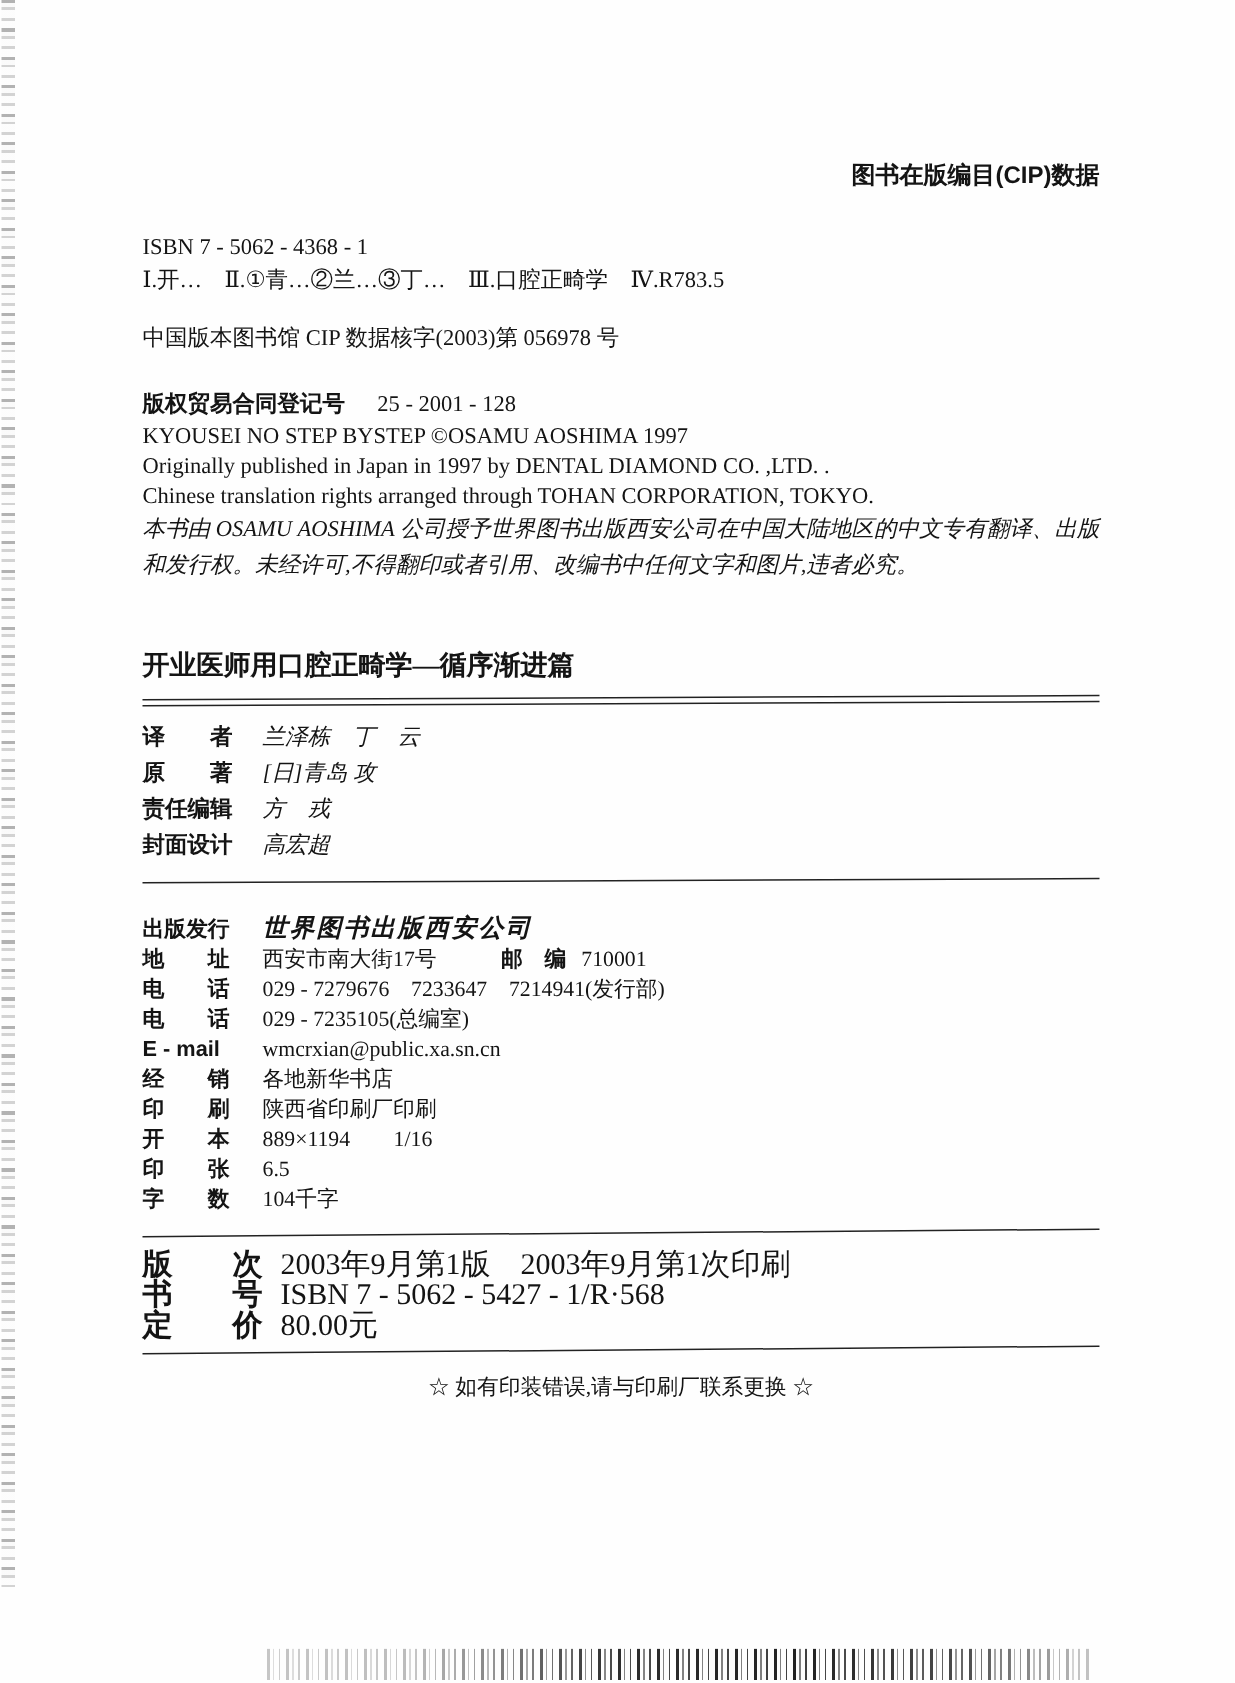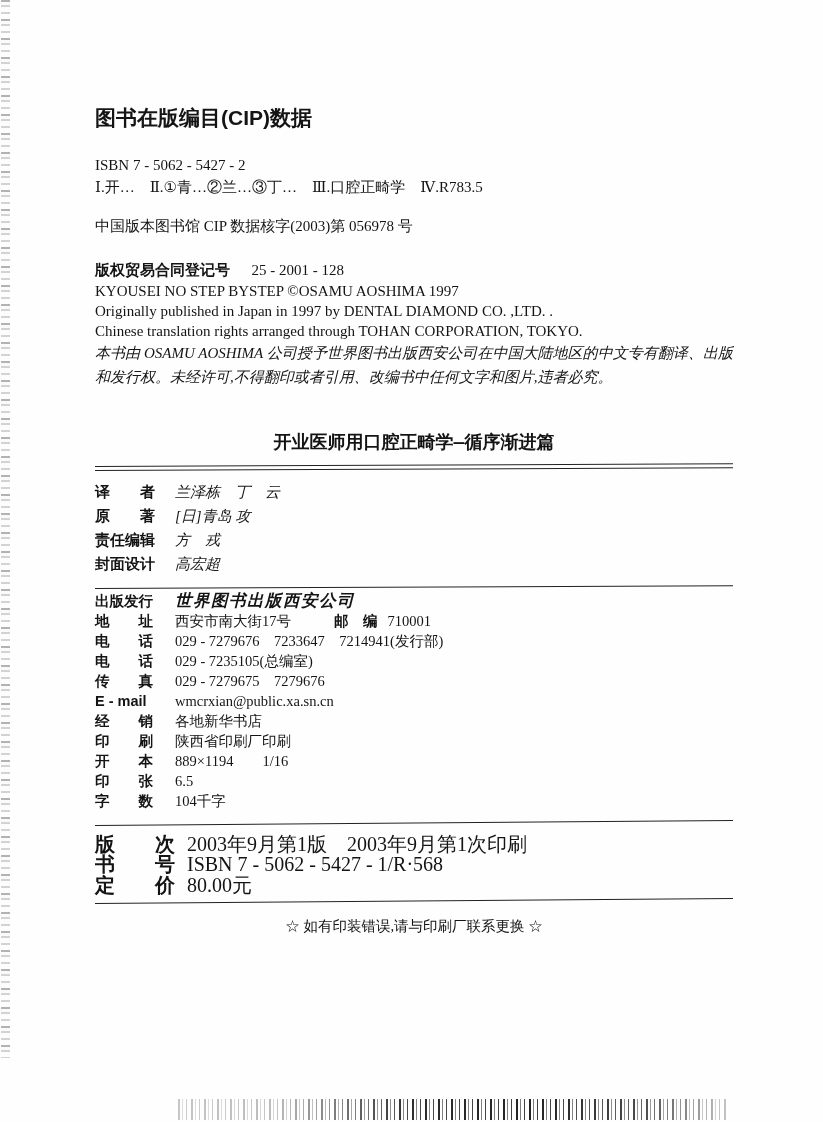--- a/index.html
+++ b/index.html
@@ -28,41 +28,41 @@
       rgba(20,20,20,.55) 4px 5px, rgba(0,0,0,0) 5px 8px,
       rgba(0,0,0,.75) 8px 9px, rgba(0,0,0,0) 9px 13px);
     -webkit-mask-image:linear-gradient(90deg, rgba(0,0,0,.25) 0, rgba(0,0,0,.3) 18%, rgba(0,0,0,.95) 42%, rgba(0,0,0,1) 65%, rgba(0,0,0,.8) 85%, rgba(0,0,0,.25) 100%);
     mask-image:linear-gradient(90deg, rgba(0,0,0,.25) 0, rgba(0,0,0,.3) 18%, rgba(0,0,0,.95) 42%, rgba(0,0,0,1) 65%, rgba(0,0,0,.8) 85%, rgba(0,0,0,.25) 100%);
   }
   .content{
     position:absolute;left:95px;top:108px;width:638px;
     font-size:15px;line-height:22px;
   }
   .bold{font-weight:bold;font-family:"Liberation Sans","DejaVu Sans",sans-serif;}
-  .cip-header{font-size:21px;line-height:20px;margin:0 0 26px 0;}
+  .cip-header{font-size:16px;line-height:20px;margin:0 0 26px 0;text-align:right;}
   .cip-desc{margin:0 0 16px 0;line-height:25px;}
   .isbn-line{margin:0;line-height:22px;}
   .class-line{margin:0 0 17px 0;line-height:22px;}
   .cip-record{margin:0 0 22px 0;line-height:22px;}
   .reg-line{margin:0;line-height:21px;}
   .cr-line{margin:0;line-height:20px;}
   .notice{margin:0;line-height:24px;font-style:italic;font-weight:400;text-align:justify;}
   .title{
     font-size:18px;line-height:24px;font-weight:bold;margin:42px 0 0 0;
-    text-align:center;font-family:Liberation Mono, monospace;
+    font-family:Liberation Serif, serif;
   }
   .rule{border:0;border-top:1.6px solid #222;margin:0;}
   .rule.dbl{border-bottom:1.3px solid #222;height:2.5px;}
   .r-skew1{transform:rotate(-0.25deg);transform-origin:left center;}
   .r-skew2{transform:rotate(-0.45deg);transform-origin:left center;}
   .rule-title{margin-top:11px;}
   .credits{margin-top:9px;}
   .credits .info-row{line-height:24px;}
   .rule-credits{margin-top:12px;}
-  .publishing{margin-top:2px;}
+  .publishing{margin-top:20px;}
   .publishing .info-row{line-height:20px;font-size:14.5px;}
   .rule-pub{margin-top:14px;}
   .edition{margin-top:8px;}
   .edition .info-row{line-height:20.5px;font-size:20px;}
   .rule-ed{margin-top:8px;}
   .info-row{white-space:nowrap;}
   .row-label{
     display:inline-block;min-width:68px;margin-right:12px;
     font-weight:bold;font-family:"Liberation Sans","DejaVu Sans",sans-serif;
   }
@@ -80,21 +80,21 @@
 <body>
 
 <div class="page">
   <div class="left-edge"></div>
 
   <div class="content">
 
     <p class="cip-header bold">图书在版编目(CIP)数据</p>
 
 
-    <p class="isbn-line">ISBN 7 - 5062 - 5427 - 2</p>
+    <p class="isbn-line">ISBN 7 - 5062 - 4368 - 1</p>
     <p class="class-line">Ⅰ.开…　Ⅱ.①青…②兰…③丁…　Ⅲ.口腔正畸学　Ⅳ.R783.5</p>
     <p class="cip-record">中国版本图书馆 CIP 数据核字(2003)第 056978 号</p>
 
     <p class="reg-line">
       <span class="bold">版权贸易合同登记号</span>
       <span style="display:inline-block;width:14px;"></span>
       <span>25 - 2001 - 128</span>
     </p>
     <p class="cr-line">KYOUSEI NO STEP BYSTEP ©OSAMU AOSHIMA 1997</p>
     <p class="cr-line">Originally published in Japan in 1997 by DENTAL DIAMOND CO. ,LTD. .</p>
@@ -112,21 +112,20 @@
         <div class="info-row"><span class="row-label">封面设计</span><span class="row-value">高宏超</span></div>
       </div>
 
     <hr class="rule rule-credits r-skew1">
 
     <div class="publishing">
         <div class="info-row"><span class="row-label">出版发行</span><span class="row-value script">世界图书出版西安公司</span></div>
         <div class="info-row"><span class="row-label">地　　址</span><span class="row-value">西安市南大街17号</span><span class="row-label2">邮　编</span><span class="row-value">710001</span></div>
         <div class="info-row"><span class="row-label">电　　话</span><span class="row-value">029 - 7279676　7233647　7214941(发行部)</span></div>
         <div class="info-row"><span class="row-label">电　　话</span><span class="row-value">029 - 7235105(总编室)</span></div>
-        <div class="info-row"><span class="row-label">传　　真</span><span class="row-value">029 - 7279675　7279676</span></div>
         <div class="info-row"><span class="row-label">E - mail</span><span class="row-value">wmcrxian@public.xa.sn.cn</span></div>
         <div class="info-row"><span class="row-label">经　　销</span><span class="row-value">各地新华书店</span></div>
         <div class="info-row"><span class="row-label">印　　刷</span><span class="row-value">陕西省印刷厂印刷</span></div>
         <div class="info-row"><span class="row-label">开　　本</span><span class="row-value">889×1194　　1/16</span></div>
         <div class="info-row"><span class="row-label">印　　张</span><span class="row-value">6.5</span></div>
         <div class="info-row"><span class="row-label">字　　数</span><span class="row-value">104千字</span></div>
       </div>
 
     <hr class="rule rule-pub r-skew2">
 

